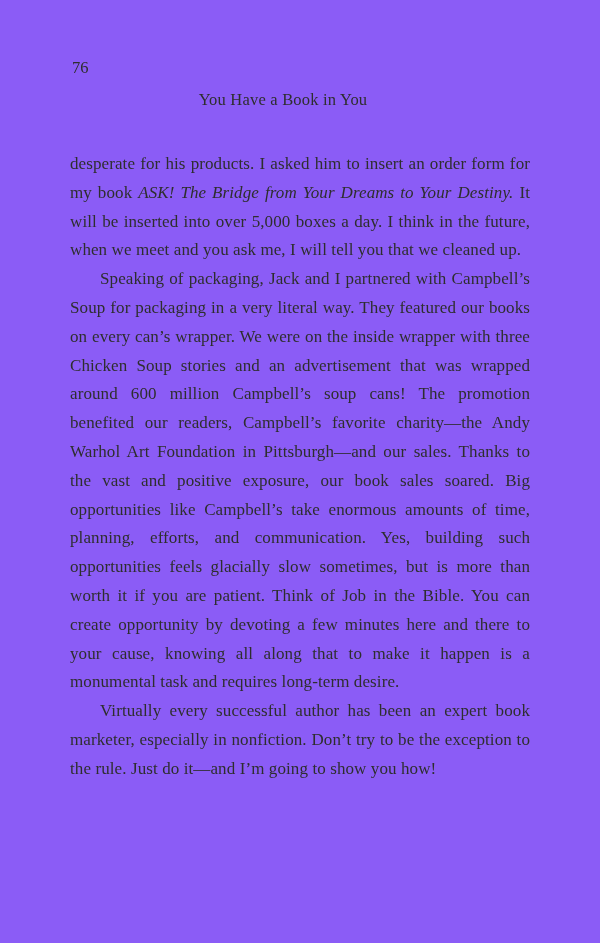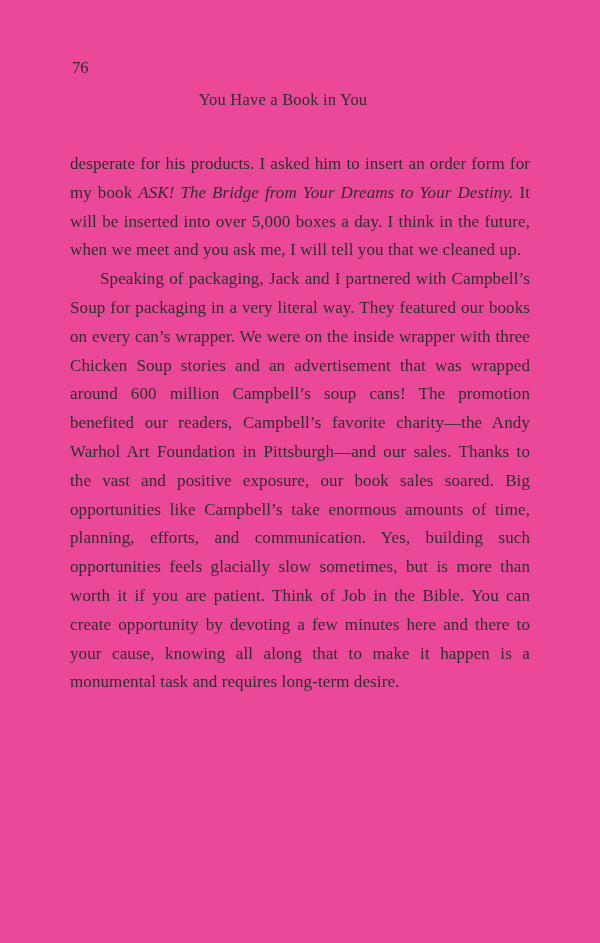--- a/index.html
+++ b/index.html
@@ -5,21 +5,21 @@
   html, body {
     margin: 0;
     padding: 0;
     background: #ffffff;
   }
   .page {
     position: relative;
     width: 600px;
     height: 943px;
     box-sizing: border-box;
-    background: #ec4899;
+    background: #8b5cf6;
     color: #2e2e2e;
     font-family: "Liberation Serif", "DejaVu Serif", serif;
     padding: 58px 70px 0 70px;
     overflow: hidden;
   }
   .running-head {
     position: relative;
     font-size: 16.5px;
     line-height: 20px;
     margin-bottom: 29px;
@@ -65,16 +65,17 @@
     <span class="page-number">76</span>
     <span class="running-title">You Have a Book in You</span>
   </header>
 
   <main class="body-text">
 
     <p><span>desperate for his products. I asked him to insert an order form for my book </span><em>ASK! The Bridge from Your Dreams to Your Destiny.</em><span> It will be inserted into over 5,000 boxes a day. I think in the future, when we meet and you ask me, I will tell you that we cleaned up.</span></p>
 
     <p class="indent">Speaking of packaging, Jack and I partnered with Campbell’s Soup for packaging in a very literal way. They featured our books on every can’s wrapper. We were on the inside wrapper with three Chicken Soup stories and an advertisement that was wrapped around 600 million Campbell’s soup cans! The promotion benefited our readers, Campbell’s favorite charity—the Andy Warhol Art Foundation in Pittsburgh—and our sales. Thanks to the vast and positive exposure, our book sales soared. Big opportunities like Campbell’s take enormous amounts of time, planning, efforts, and communication. Yes, building such opportunities feels glacially slow sometimes, but is more than worth it if you are patient. Think of Job in the Bible. You can create opportunity by devoting a few minutes here and there to your cause, knowing all along that to make it happen is a monumental task and requires long-term desire.</p>
 
+    <p class="indent">Virtually every successful author has been an expert book marketer, especially in nonfiction. Don’t try to be the exception to the rule. Just do it—and I’m going to show you how!</p>
 
   </main>
 
 </div>
 
 </body></html>

